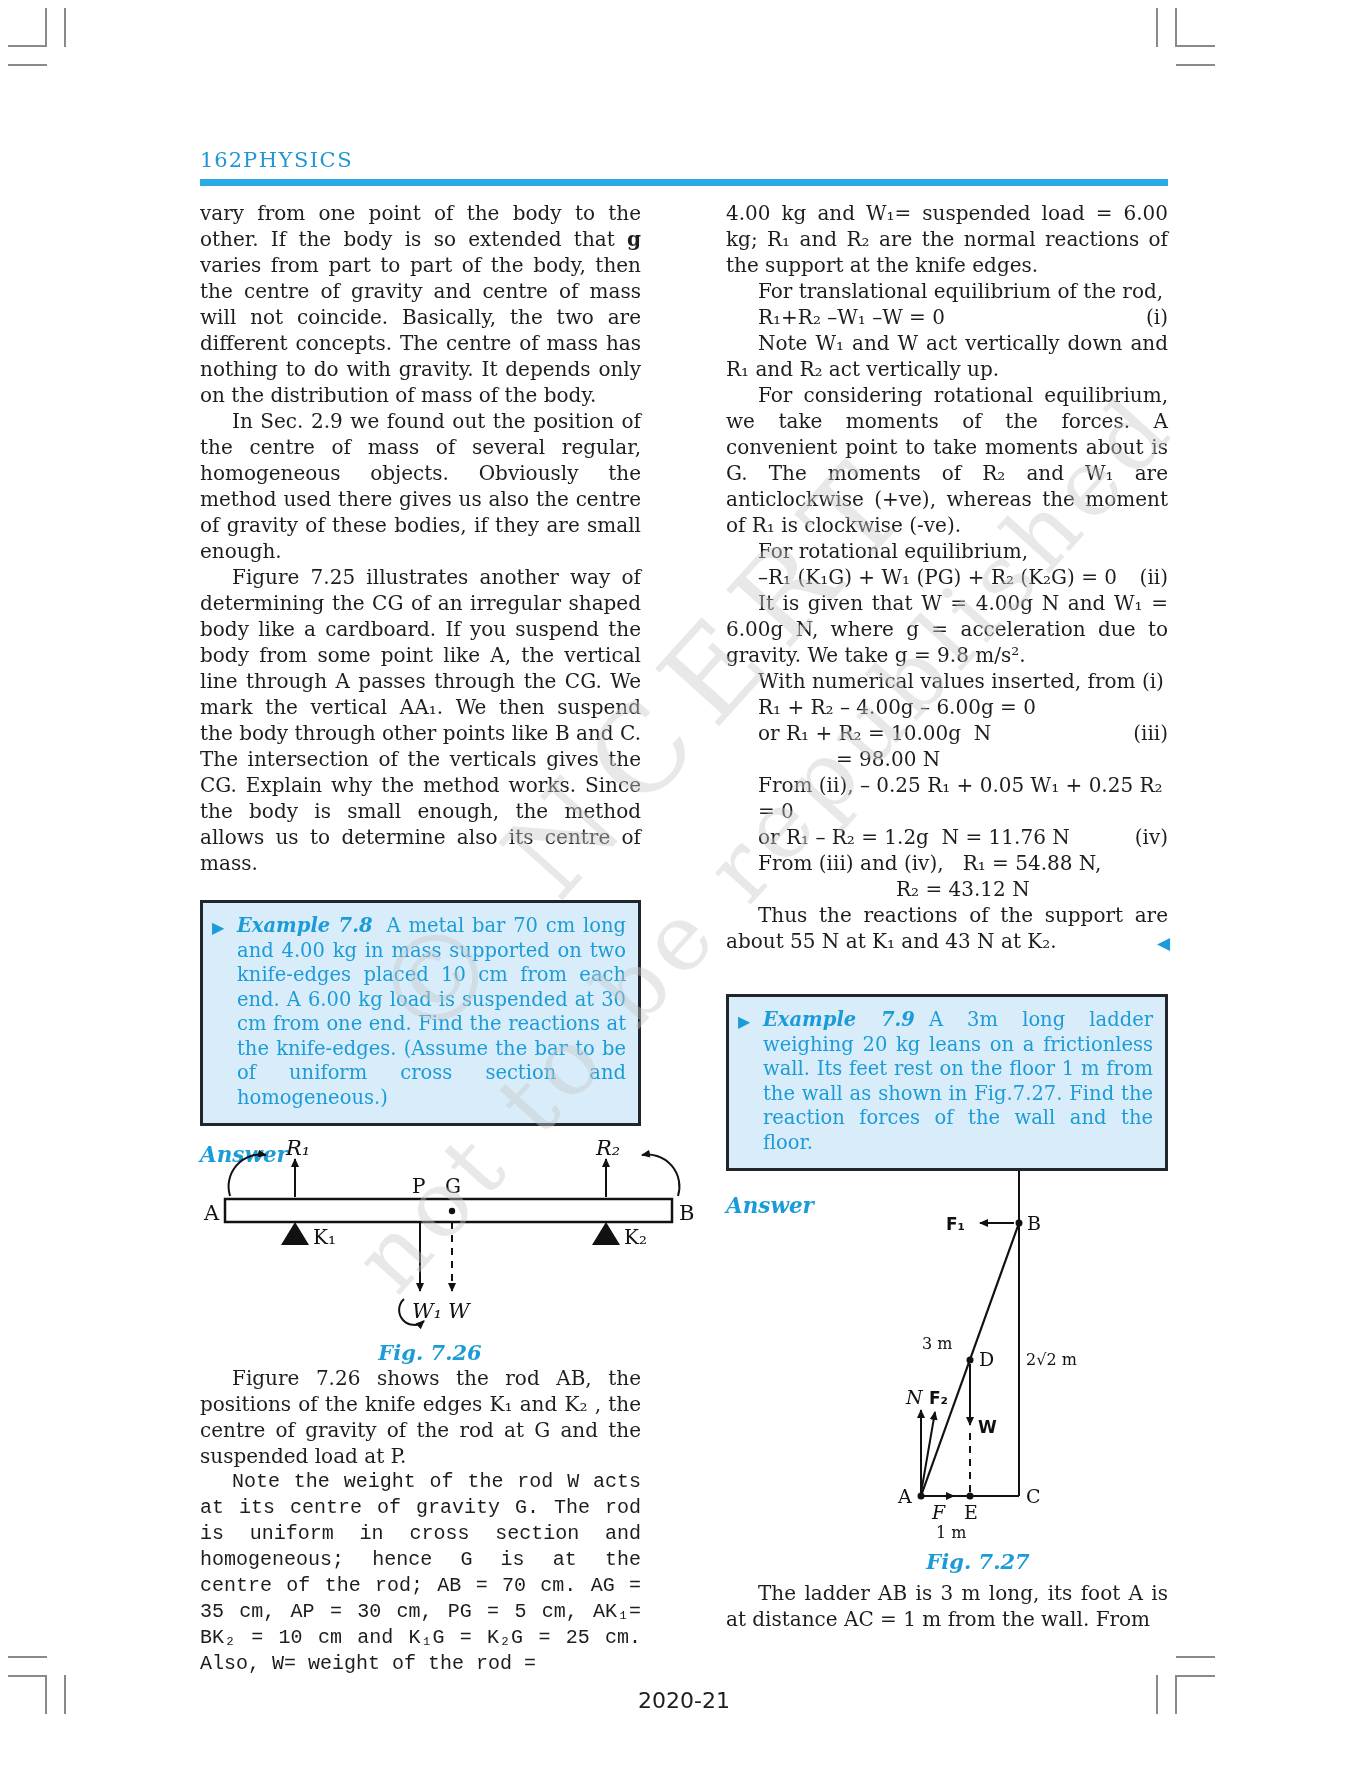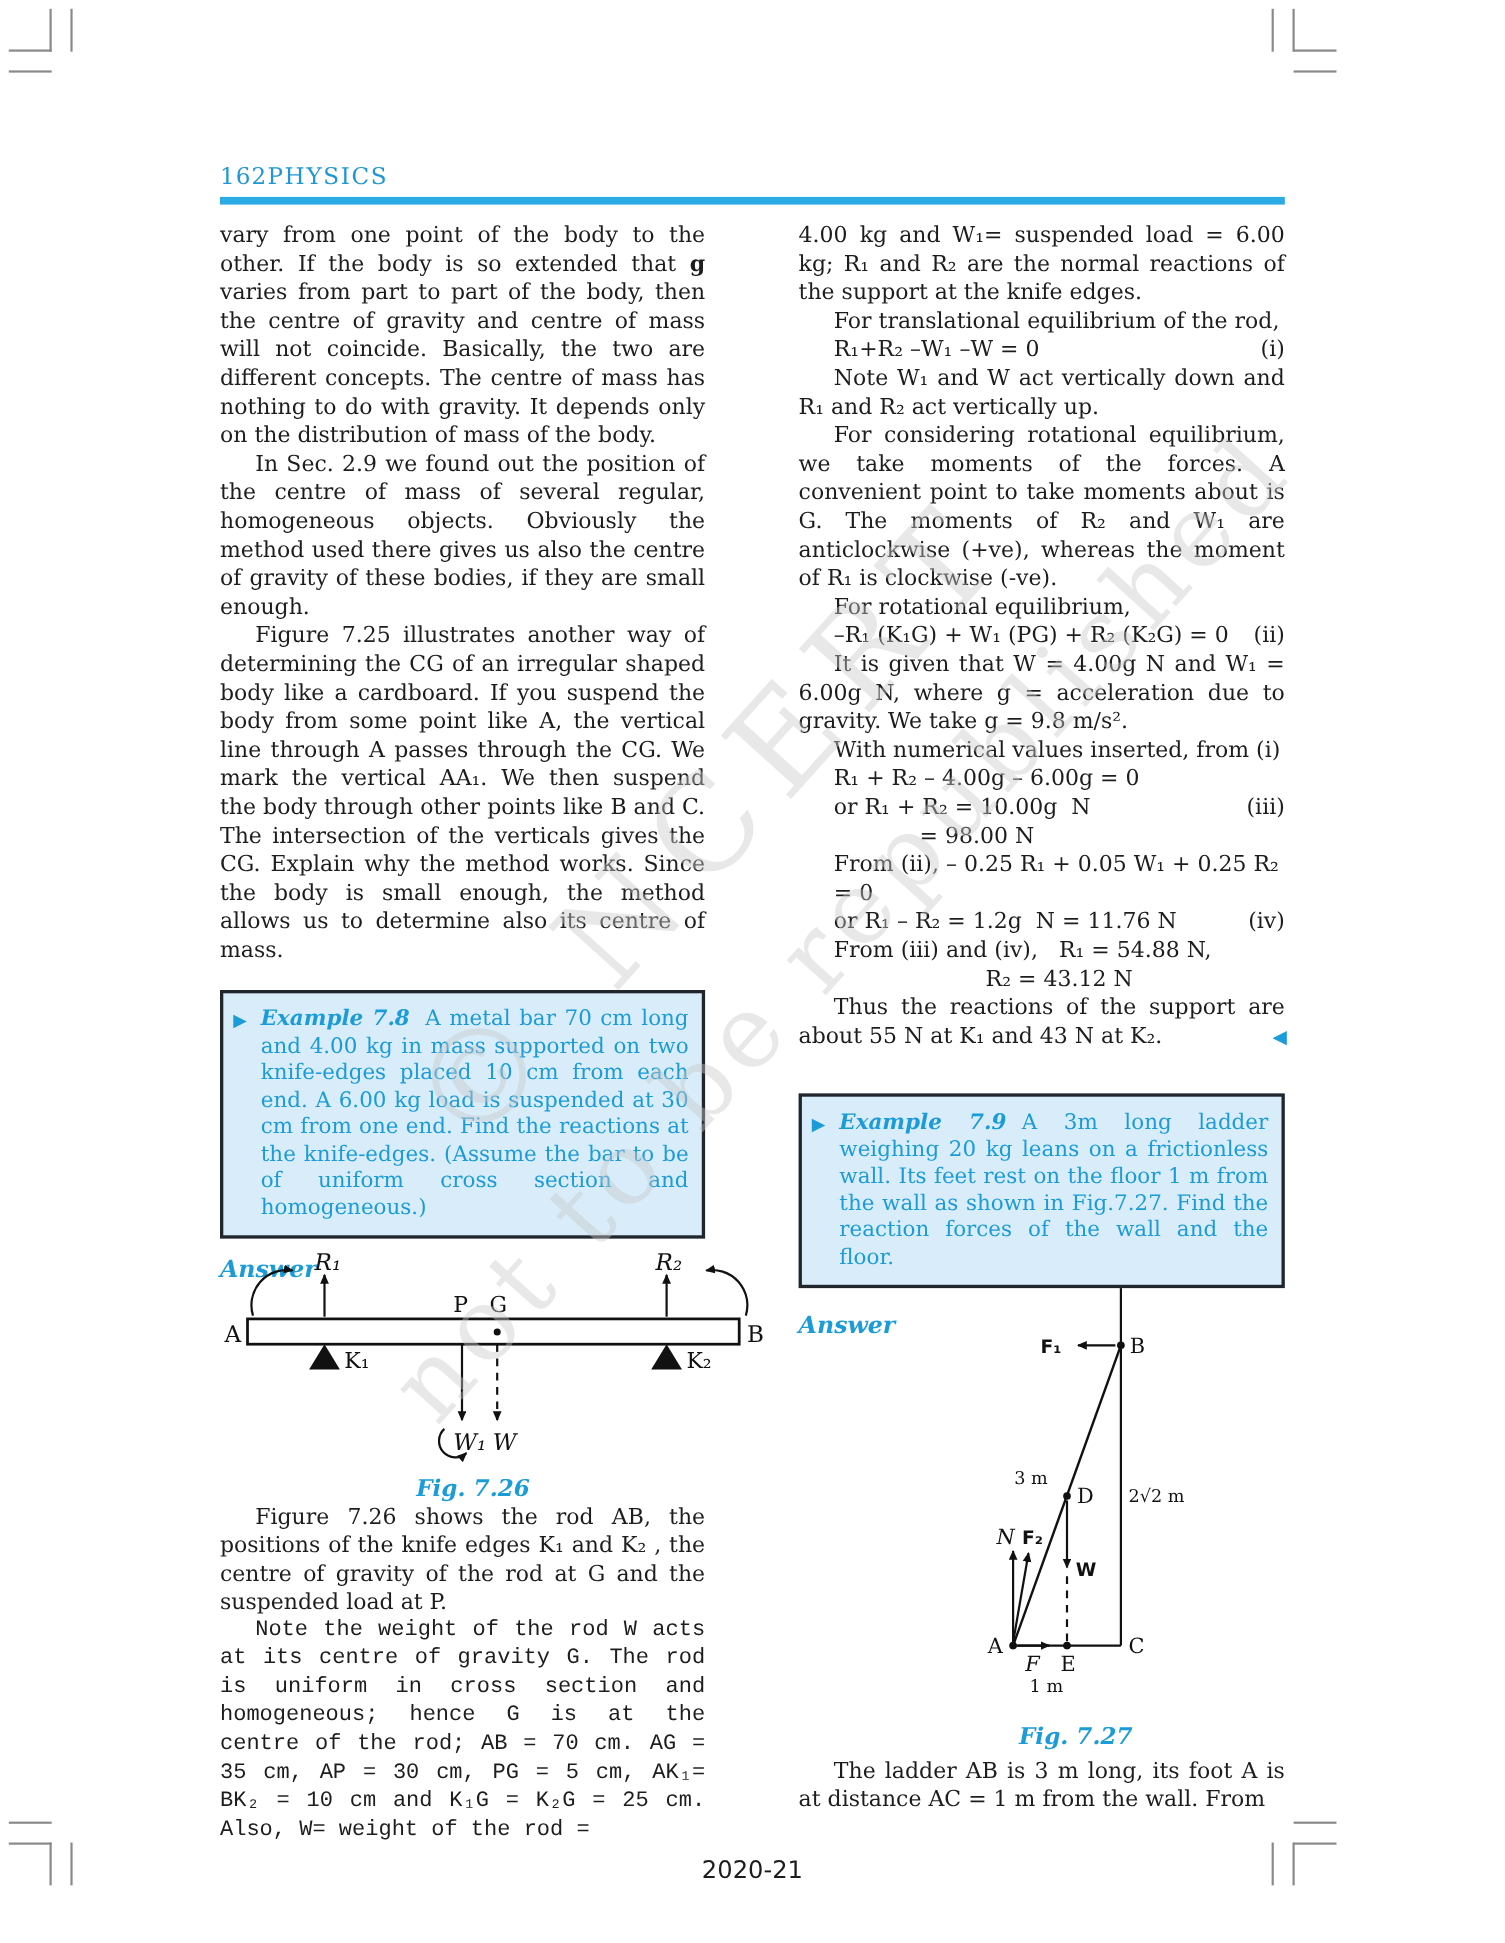--- a/index.html
+++ b/index.html
@@ -68,21 +68,21 @@
   .thus-wrap{position:relative;}
   .end-marker{position:absolute;right:-2px;bottom:1px;color:#1b9cd8;font-size:17px;
               font-family:"DejaVu Sans",sans-serif;}
 
   
   .fig26-svg{display:block;margin-top:-26px;overflow:visible;}
   .cap26{width:460px;margin-top:-6px;}
   .answer-fig-row{display:flex;align-items:flex-start;}
   .answer-fig-row .answer-label{margin-top:22px;flex-shrink:0;}
   .fig-wrap{margin-left:auto;margin-right:22px;margin-top:-8px;}
-  .cap27{transform:translateX(-38px);margin-top:18px;}
+  .cap27{transform:translateX(-38px);margin-top:2px;}
 
   svg text{font-family:"DejaVu Serif",serif;fill:#111;}
   .t-it{font-style:italic;}
   .t-b{font-weight:bold;font-family:"DejaVu Sans",sans-serif;font-size:17px;}
   .t-sm{font-size:16px;}
 
   .p-after-fig{margin-top:22px;}
   .p-gap{margin-top:0px;font-family:Liberation Mono, monospace;}
 
   

